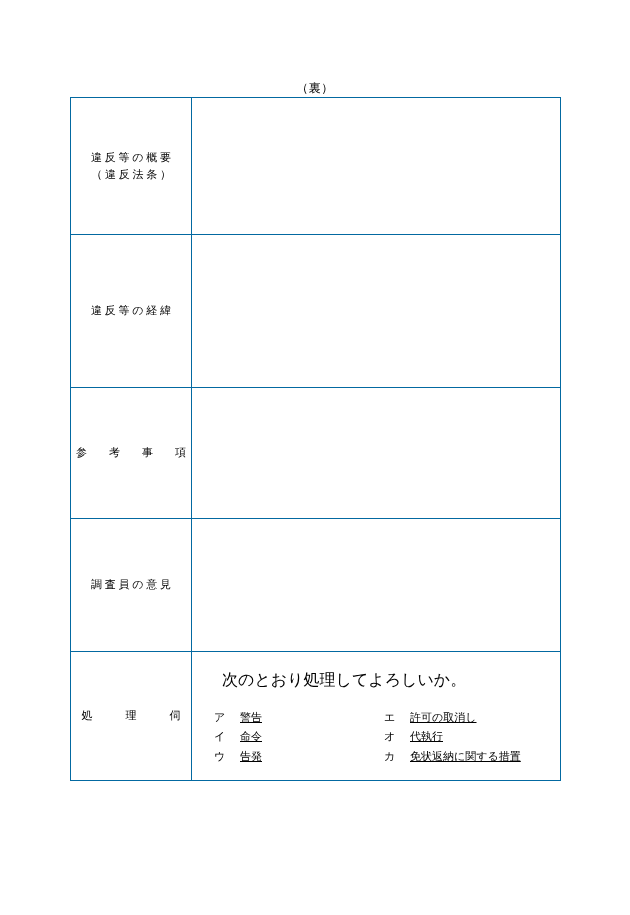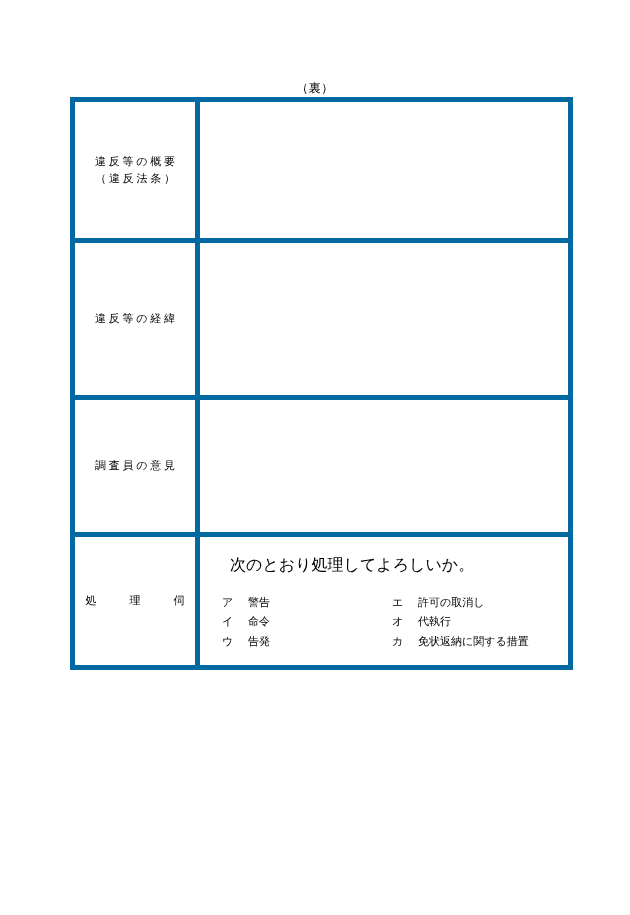--- a/index.html
+++ b/index.html
@@ -34,21 +34,21 @@
   }
   .form-table {
     position: absolute;
     left: 70px;
     top: 97px;
     width: 490px;
     border-collapse: collapse;
     table-layout: fixed;
   }
   .form-table td {
-    border: 5px solid #0369a1;
+    border: 1px solid #0369a1;
     vertical-align: middle;
     padding: 0;
   }
   .label-cell {
     width: 120px;
     text-align: center;
     font-size: 11px;
     line-height: 1.55;
     padding: 4px 6px;
     white-space: pre-line;
@@ -91,38 +91,43 @@
   .opt-right {
     width: 170px;
     display: flex;
   }
   .opt-mark {
     width: 26px;
     flex: 0 0 26px;
   }
   .opt-text {
     flex: 1 1 auto;
+    text-decoration: underline;
   }
 </style>
 </head>
 <body>
 
 <div class="page">
 
   <div class="page-header">（裏）</div>
 
   <table class="form-table">
     <tbody>
       <tr class="row-a">
         <td class="label-cell">違 反 等 の 概 要
 （ 違  反  法  条 ）</td>
         <td class="content-cell"></td>
       </tr>
       <tr class="row-b">
         <td class="label-cell">違 反 等 の 経 緯</td>
+        <td class="content-cell"></td>
+      </tr>
+      <tr class="row-c">
+        <td class="label-cell">参　　考　　事　　項</td>
         <td class="content-cell"></td>
       </tr>
       <tr class="row-d">
         <td class="label-cell">調 査 員 の 意 見</td>
         <td class="content-cell"></td>
       </tr>
       <tr class="row-e">
         <td class="label-cell">処　　　理　　　伺</td>
         <td class="content-cell">
           <div class="shori-body">

